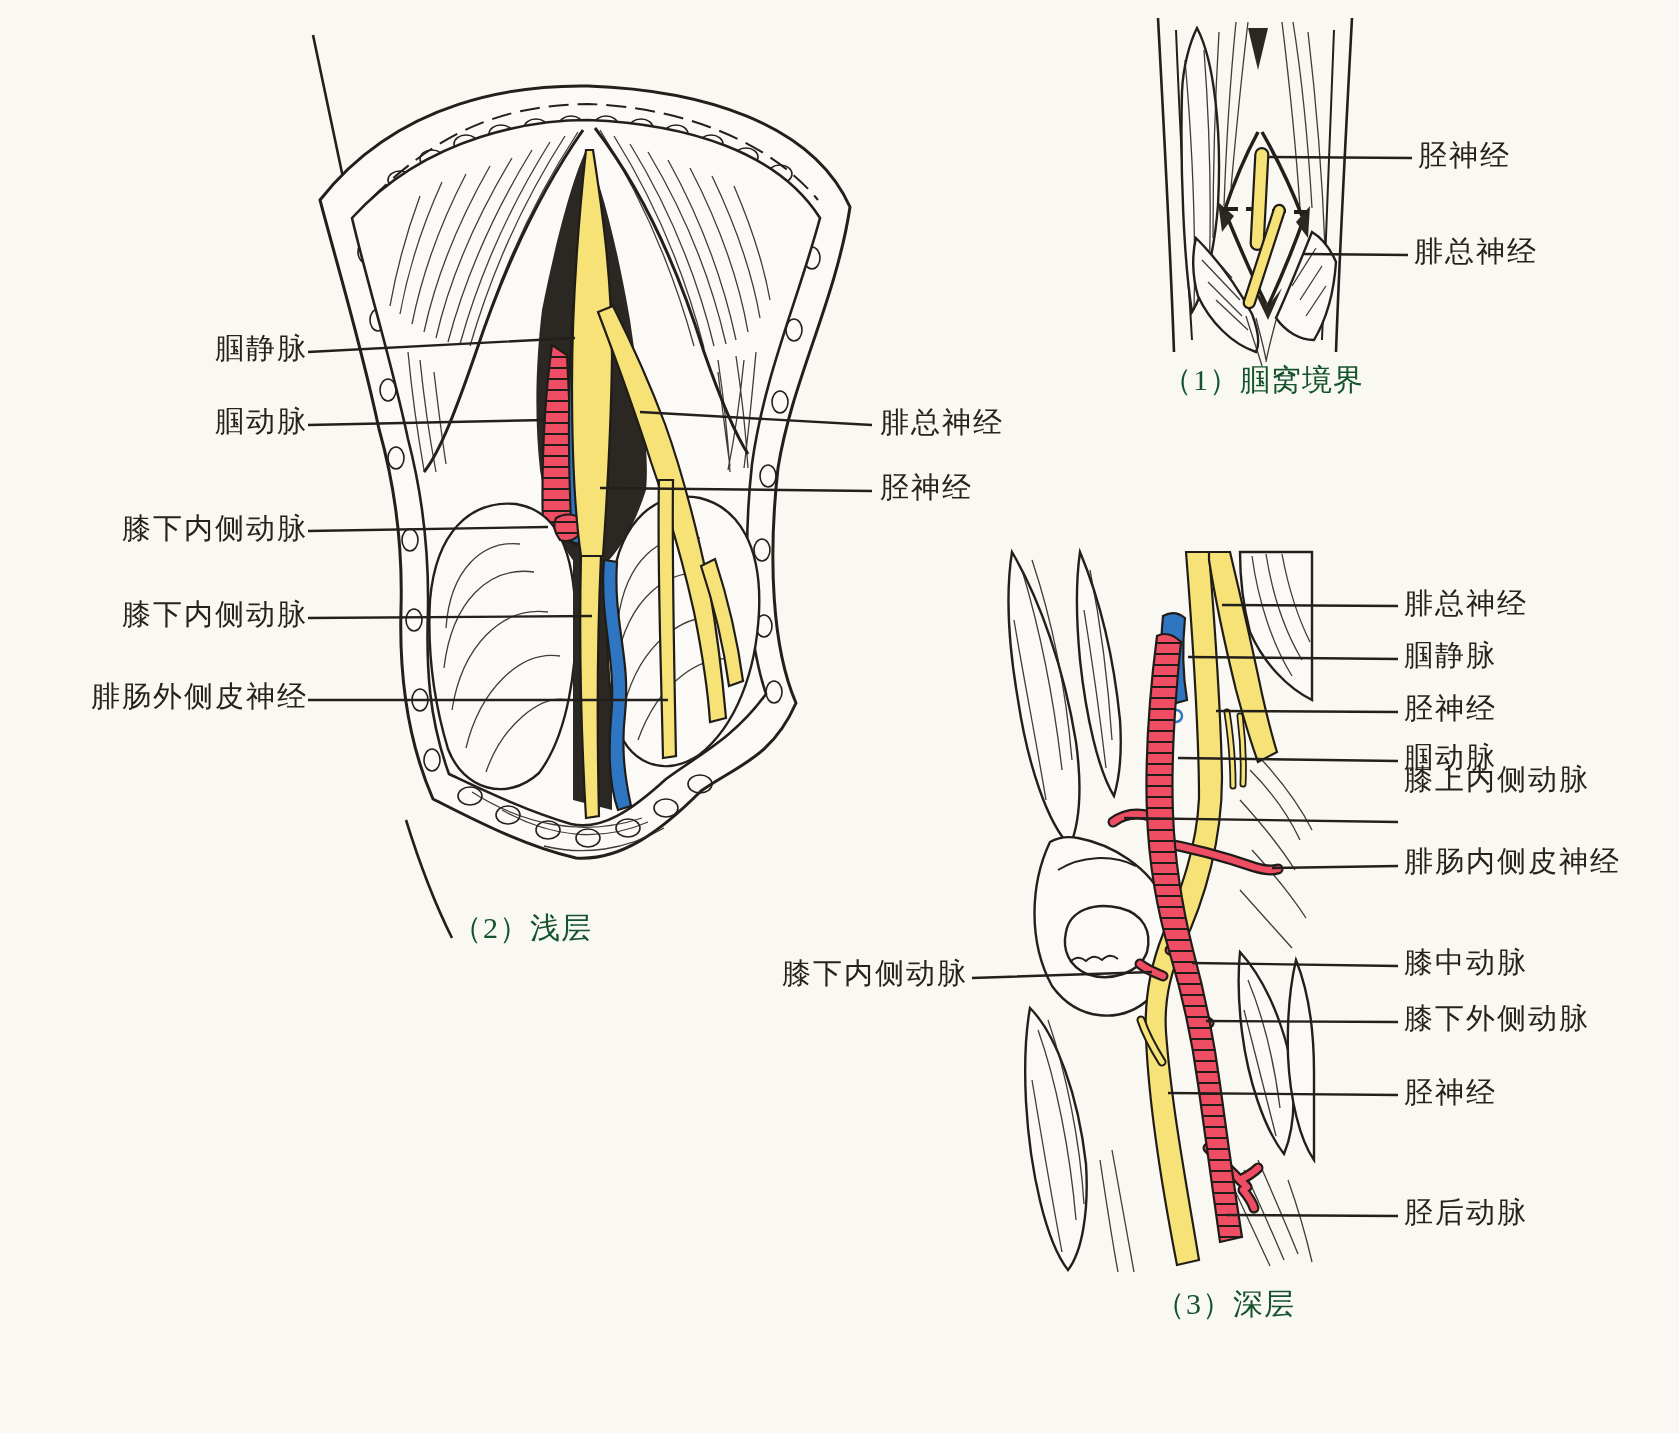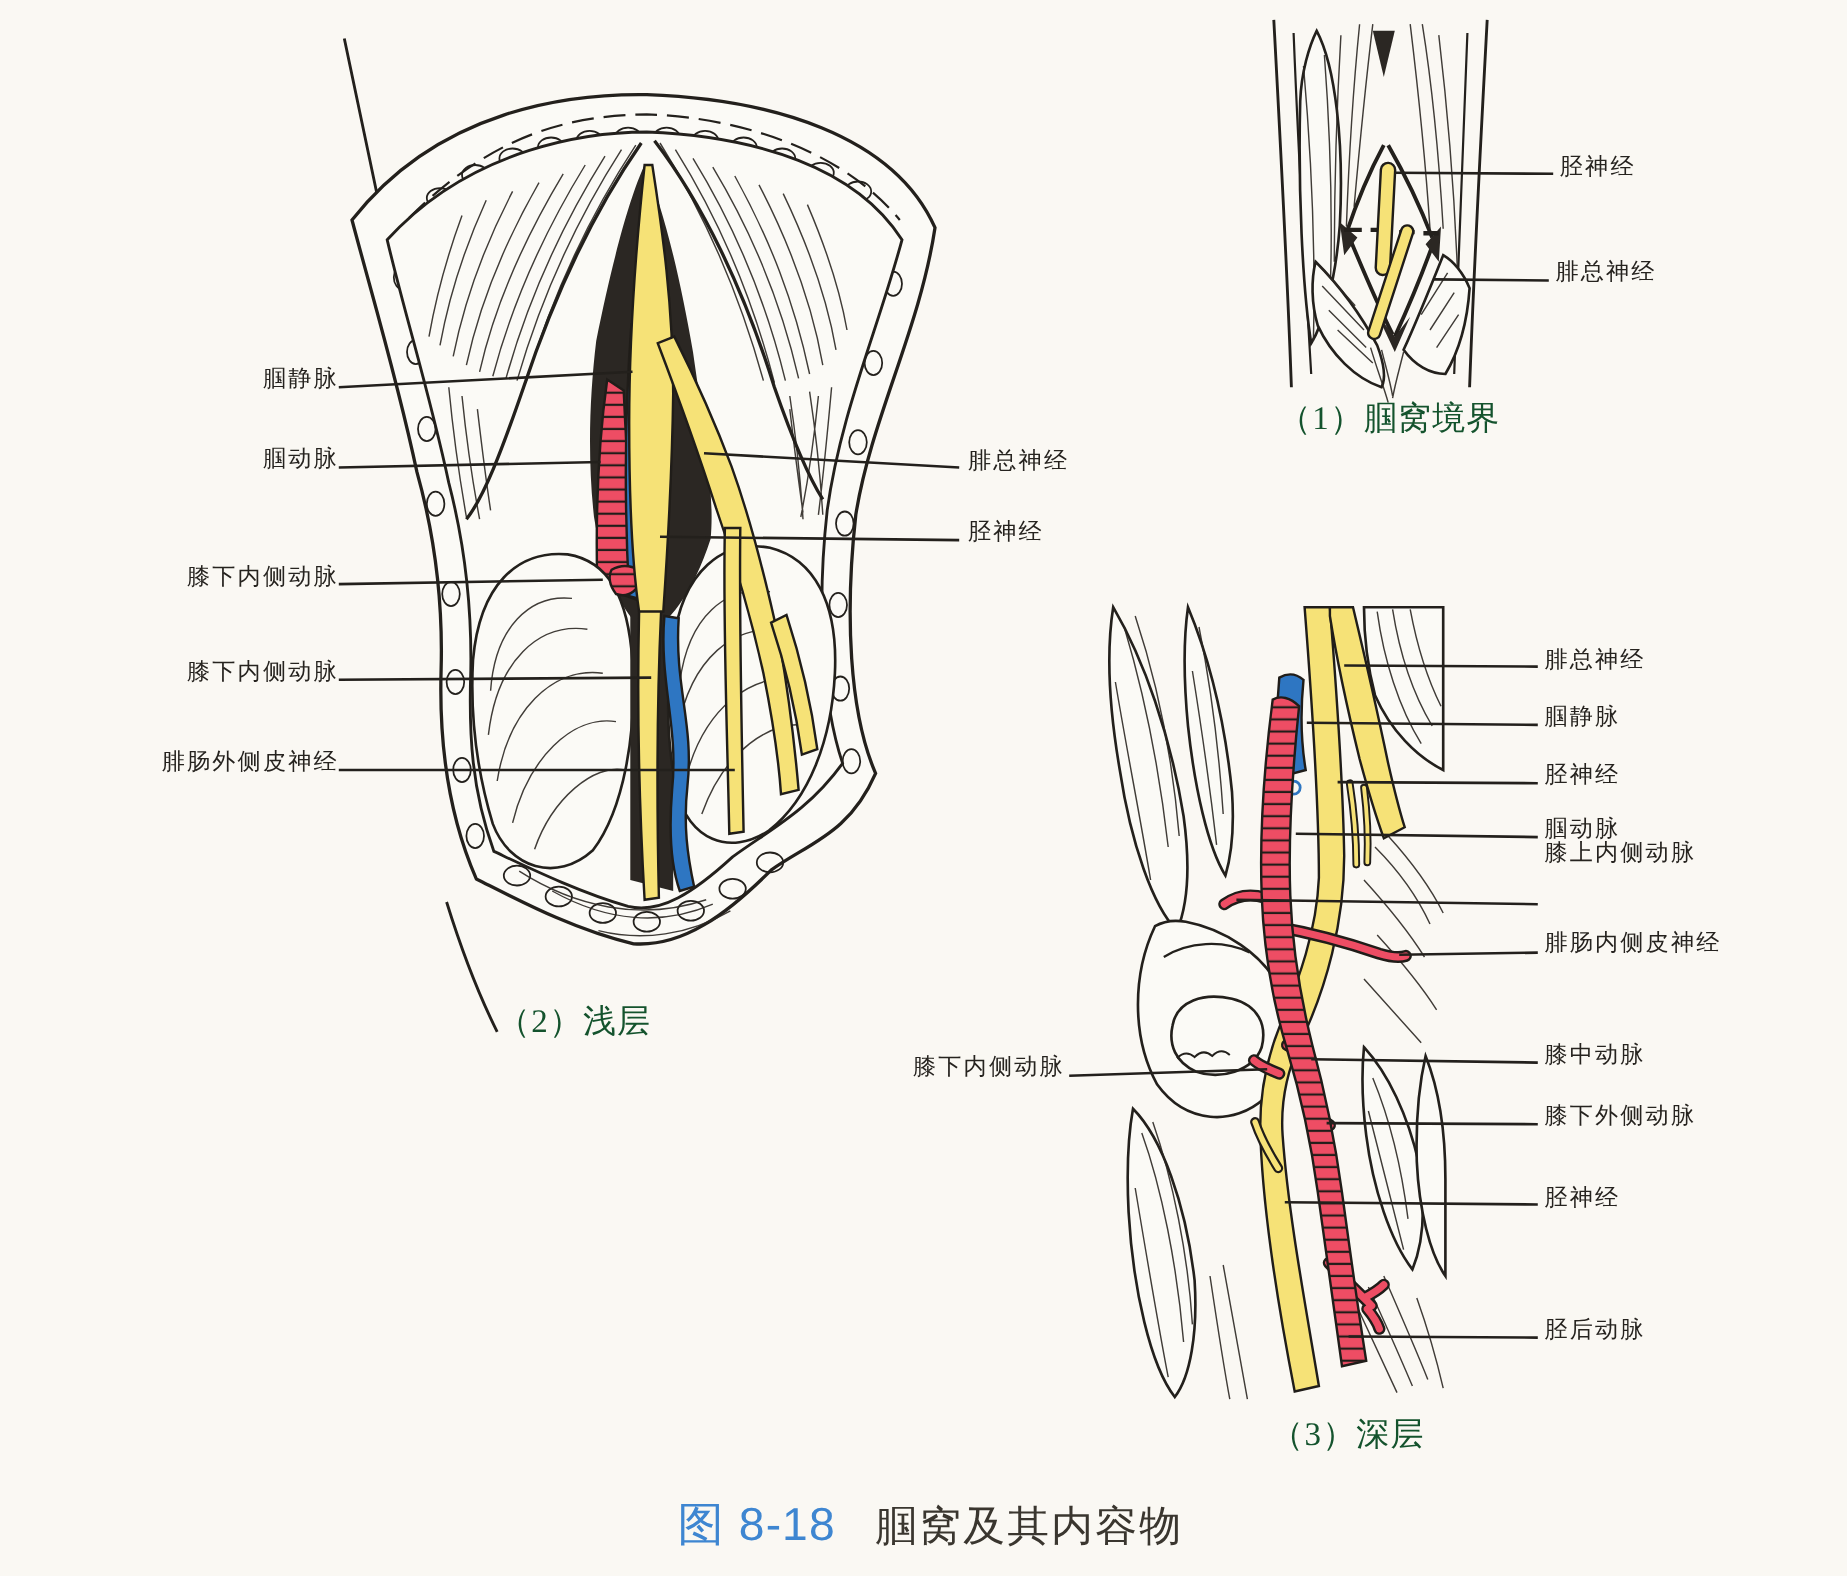--- a/index.html
+++ b/index.html
@@ -1,19 +1,19 @@
 <!DOCTYPE html>
 <html style="--nerve_yellow: #F6E277; --artery_red: #EE4D64; --vein_blue: #2E76C2; --caption_blue: #3E86D1; --ink: #23201C;"><head>
 <meta charset="utf-8">
 <style>
   html,body{margin:0;padding:0;background:#FAF8F3;}
   .page{position:relative;width:1679px;height:1433px;background:#FAF8F3;overflow:hidden;
         font-family:"Liberation Serif", serif;}
   .art{position:absolute;left:0;top:0;z-index:1;}
-  .lbl{position:absolute;z-index:2;font-size:21px;line-height:1.1;color:#26231F;
+  .lbl{position:absolute;z-index:2;font-size:29px;line-height:1.1;color:#26231F;
        letter-spacing:2px;white-space:nowrap;}
   .lbl.r{text-align:right;}
   .pcap{position:absolute;z-index:2;font-size:30px;color:#14532d;letter-spacing:1px;white-space:nowrap;}
   .figcap{position:absolute;z-index:2;font-family:"Liberation Sans", sans-serif;white-space:nowrap;}
   .figcap .pre{color:var(--caption_blue,#3E86D1);font-size:42px;letter-spacing:1px;}
   .figcap .ttl{color:#3A362F;font-size:38px;letter-spacing:2px;margin-left:36px;}
   
   .skin{fill:#FBFAF6;stroke:#23201C;stroke-width:3;}
   .inner{fill:#FBFAF6;stroke:#23201C;stroke-width:2.6;}
   .white{fill:#FBFAF6;stroke:#23201C;stroke-width:2.4;}
@@ -306,17 +306,14 @@
 <div class="lbl" style="left:1404px;top:742px">腘动脉</div>
 <div class="lbl" style="left:1404px;top:764px">膝上内侧动脉</div>
 <div class="lbl" style="left:1404px;top:846px">腓肠内侧皮神经</div>
 <div class="lbl" style="left:1404px;top:947px">膝中动脉</div>
 <div class="lbl" style="left:1404px;top:1003px">膝下外侧动脉</div>
 <div class="lbl" style="left:1404px;top:1077px">胫神经</div>
 <div class="lbl" style="left:1404px;top:1197px">胫后动脉</div>
 <div class="lbl r" style="left:748px;top:958px;width:220px">膝下内侧动脉</div>
 <div class="pcap" style="left:1155px;top:1284px">（3）深层</div>
 
-<div class="figcap" style="left:616px;top:1358px">
-  <span class="pre">图 8-18</span><span class="ttl">腘窝及其内容物</span>
+
 </div>
 
-</div>
-
 </body></html>

